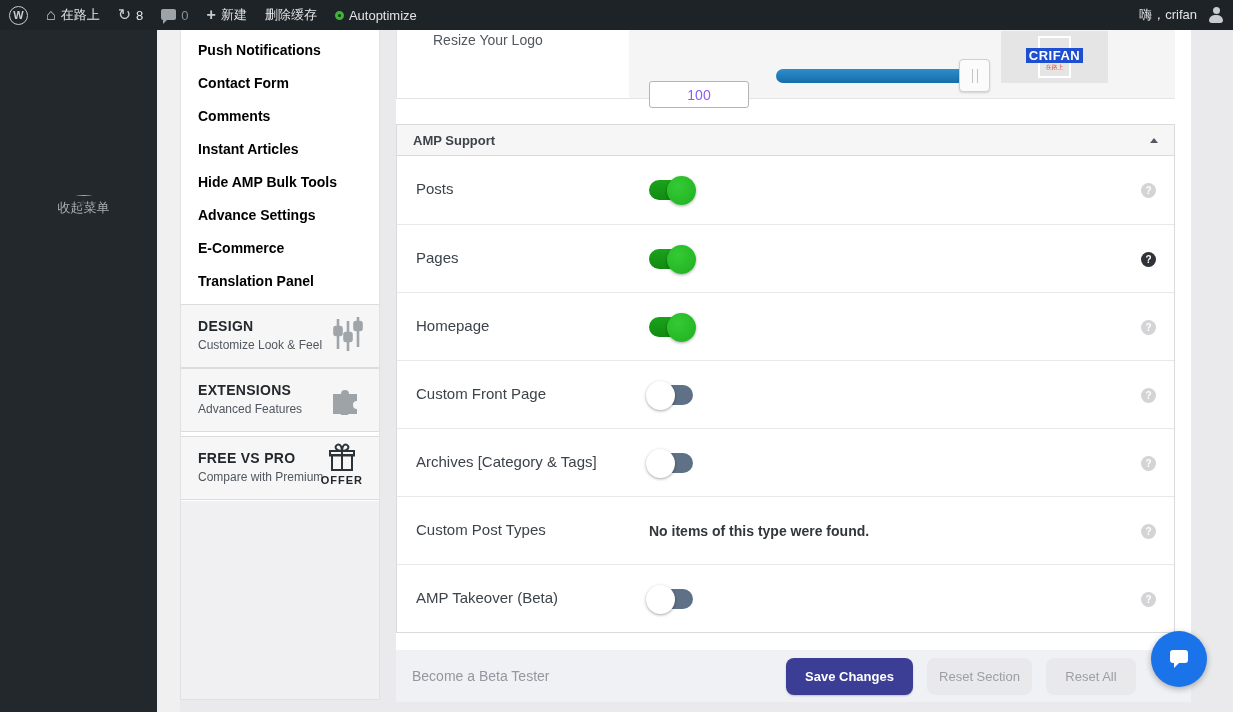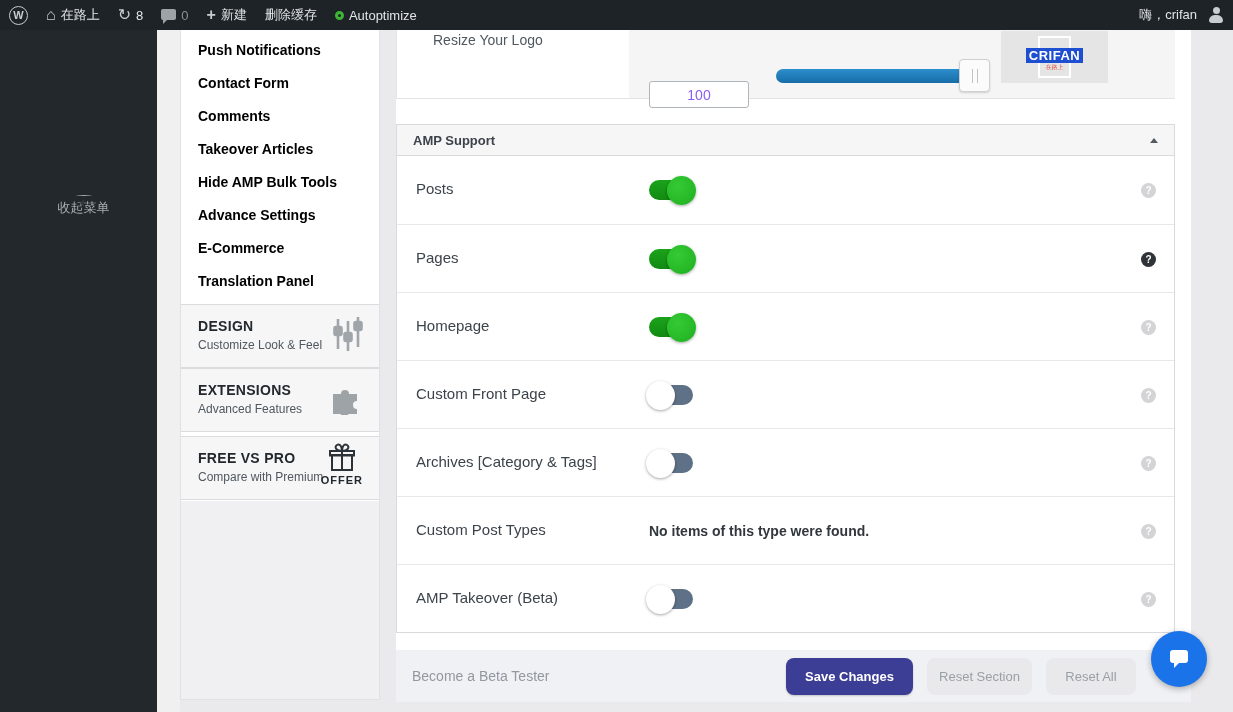--- a/index.html
+++ b/index.html
@@ -150,21 +150,21 @@
   </div>
 
   <div class="page-bg">
     <div class="gap-strip"></div>
 
     <div class="plugin-menu">
       <ul class="pm-items" id="pm-items">
           <li><span>Push Notifications</span></li>
           <li><span>Contact Form</span></li>
           <li><span>Comments</span></li>
-          <li><span>Takeover Articles</span></li>
+          <li><span>Instant Articles</span></li>
           <li><span>Hide AMP Bulk Tools</span></li>
           <li><span>Advance Settings</span></li>
           <li><span>E-Commerce</span></li>
           <li><span>Translation Panel</span></li>
         </ul>
 
       <div class="pm-sections">
         <div class="pm-section">
           <div class="pm-sec-title">DESIGN</div>
           <div class="pm-sec-sub">Customize Look &amp; Feel</div>

